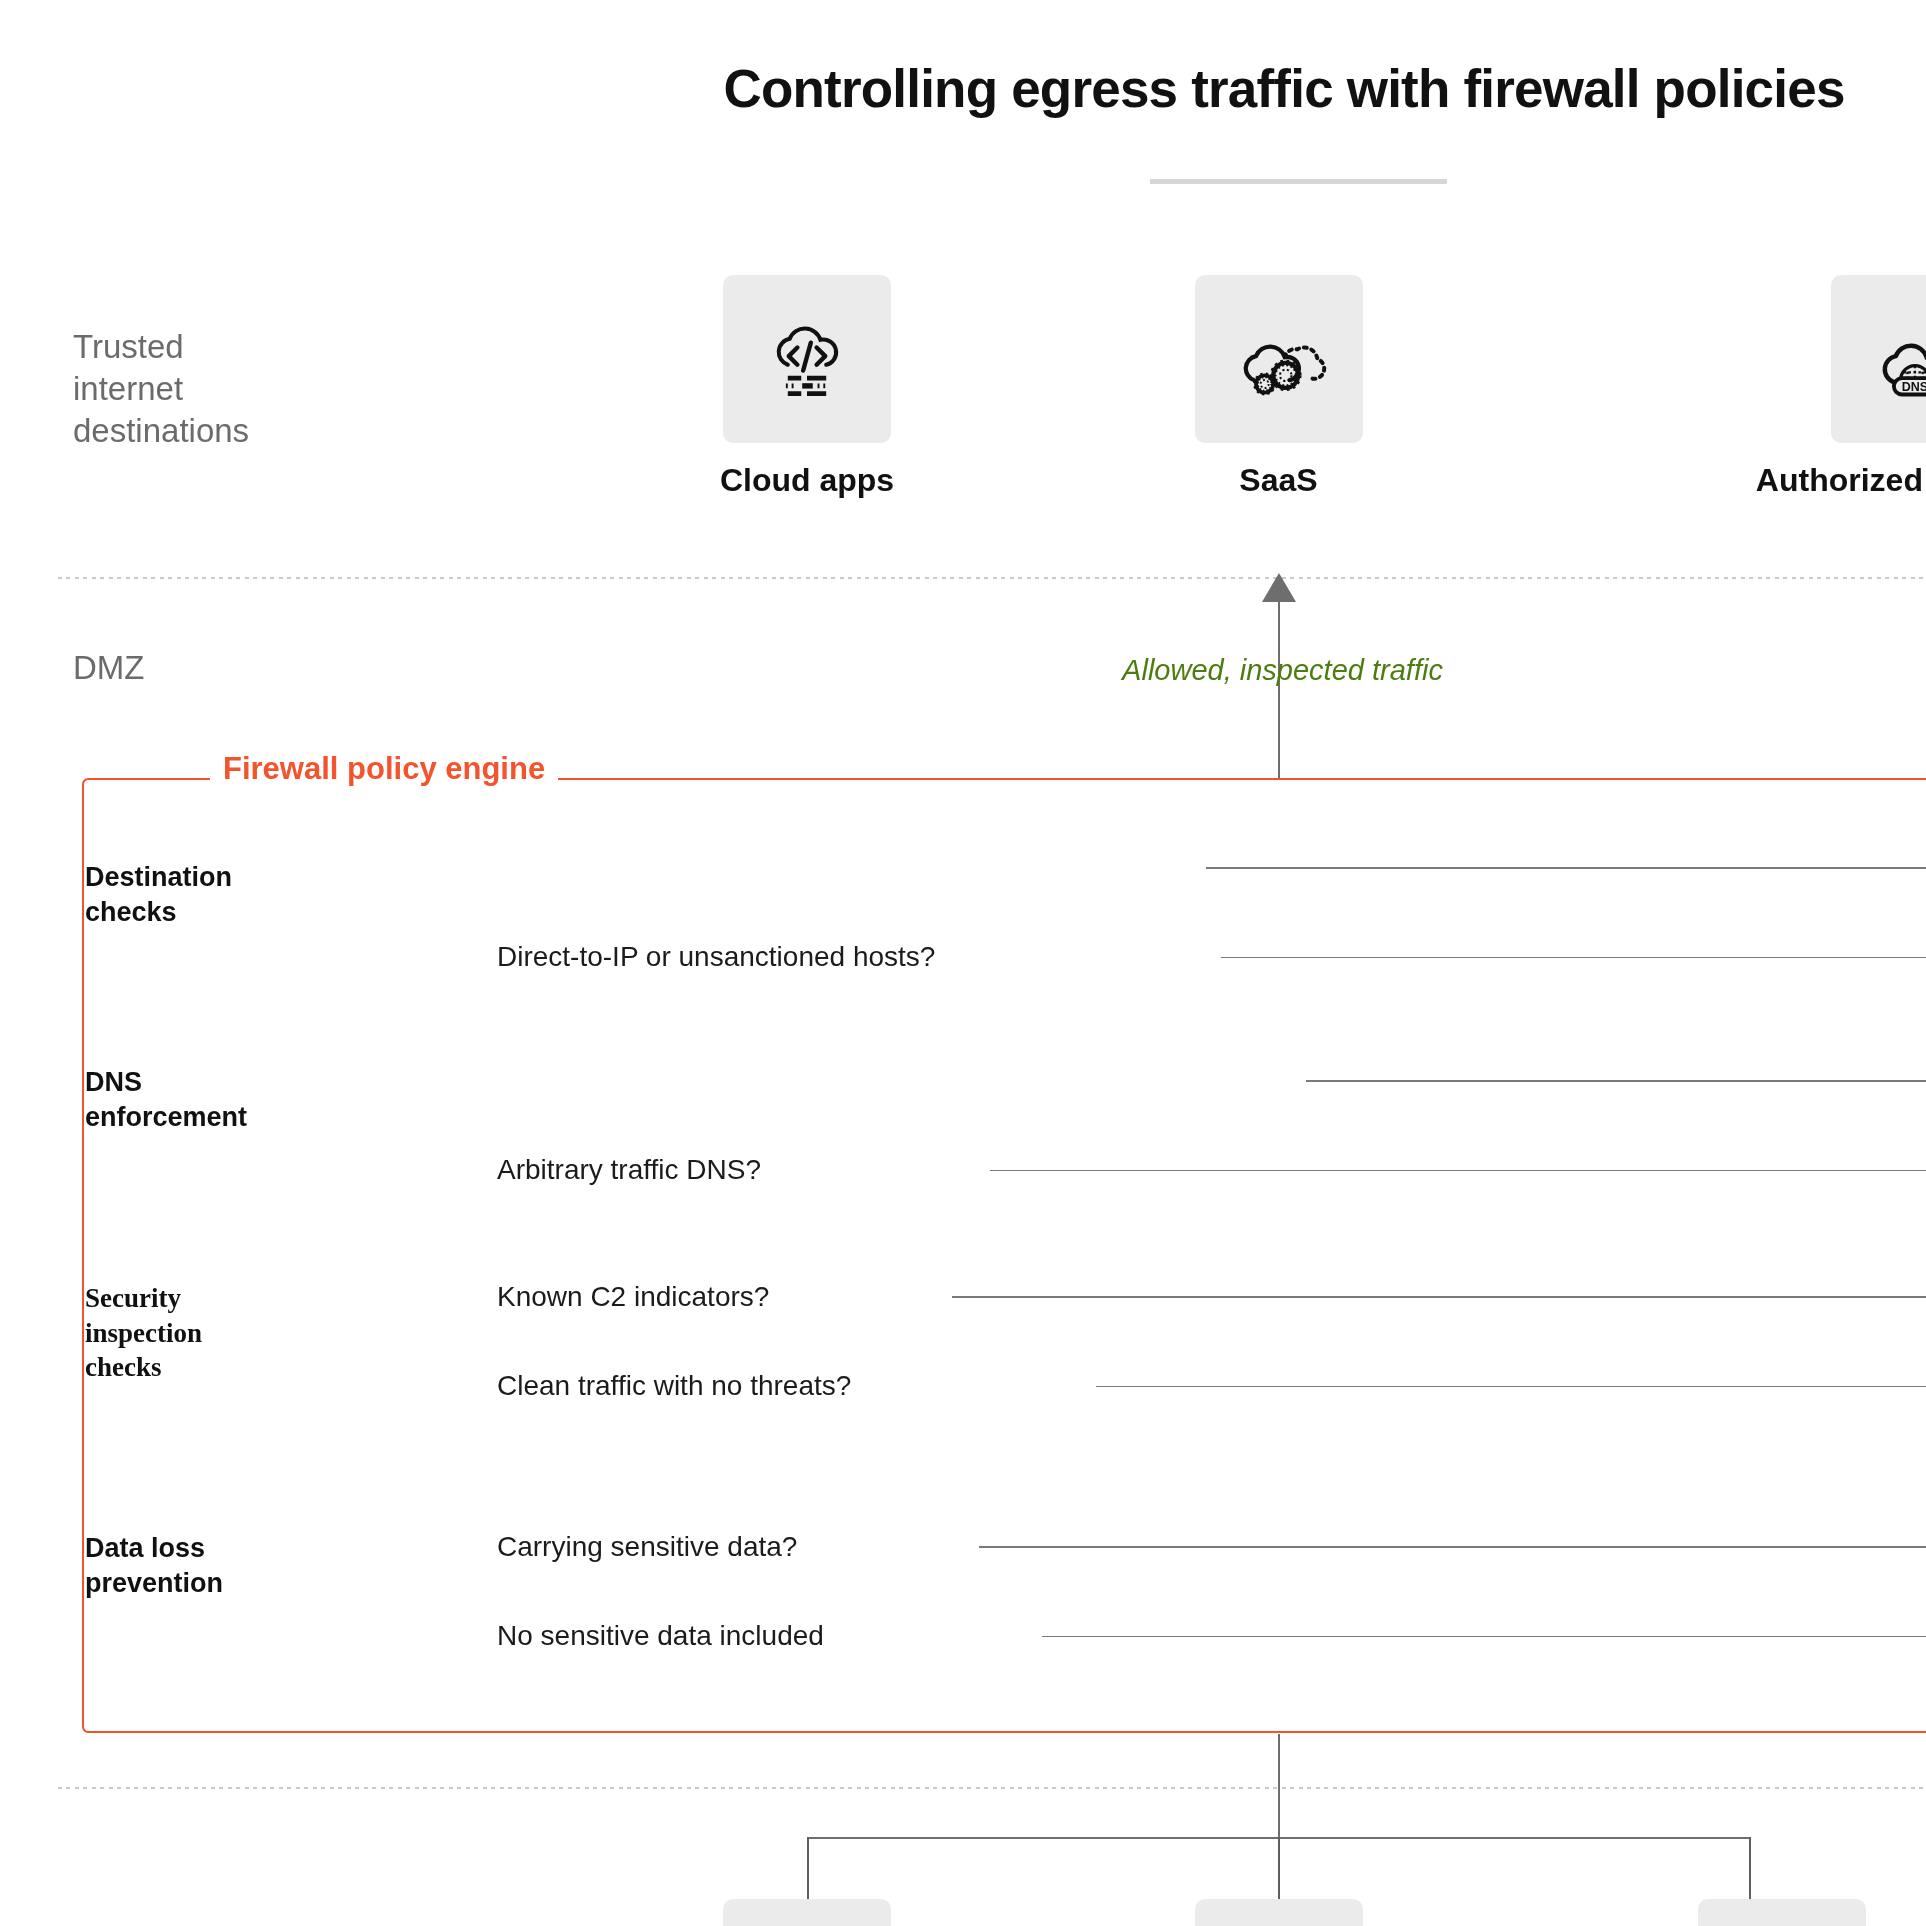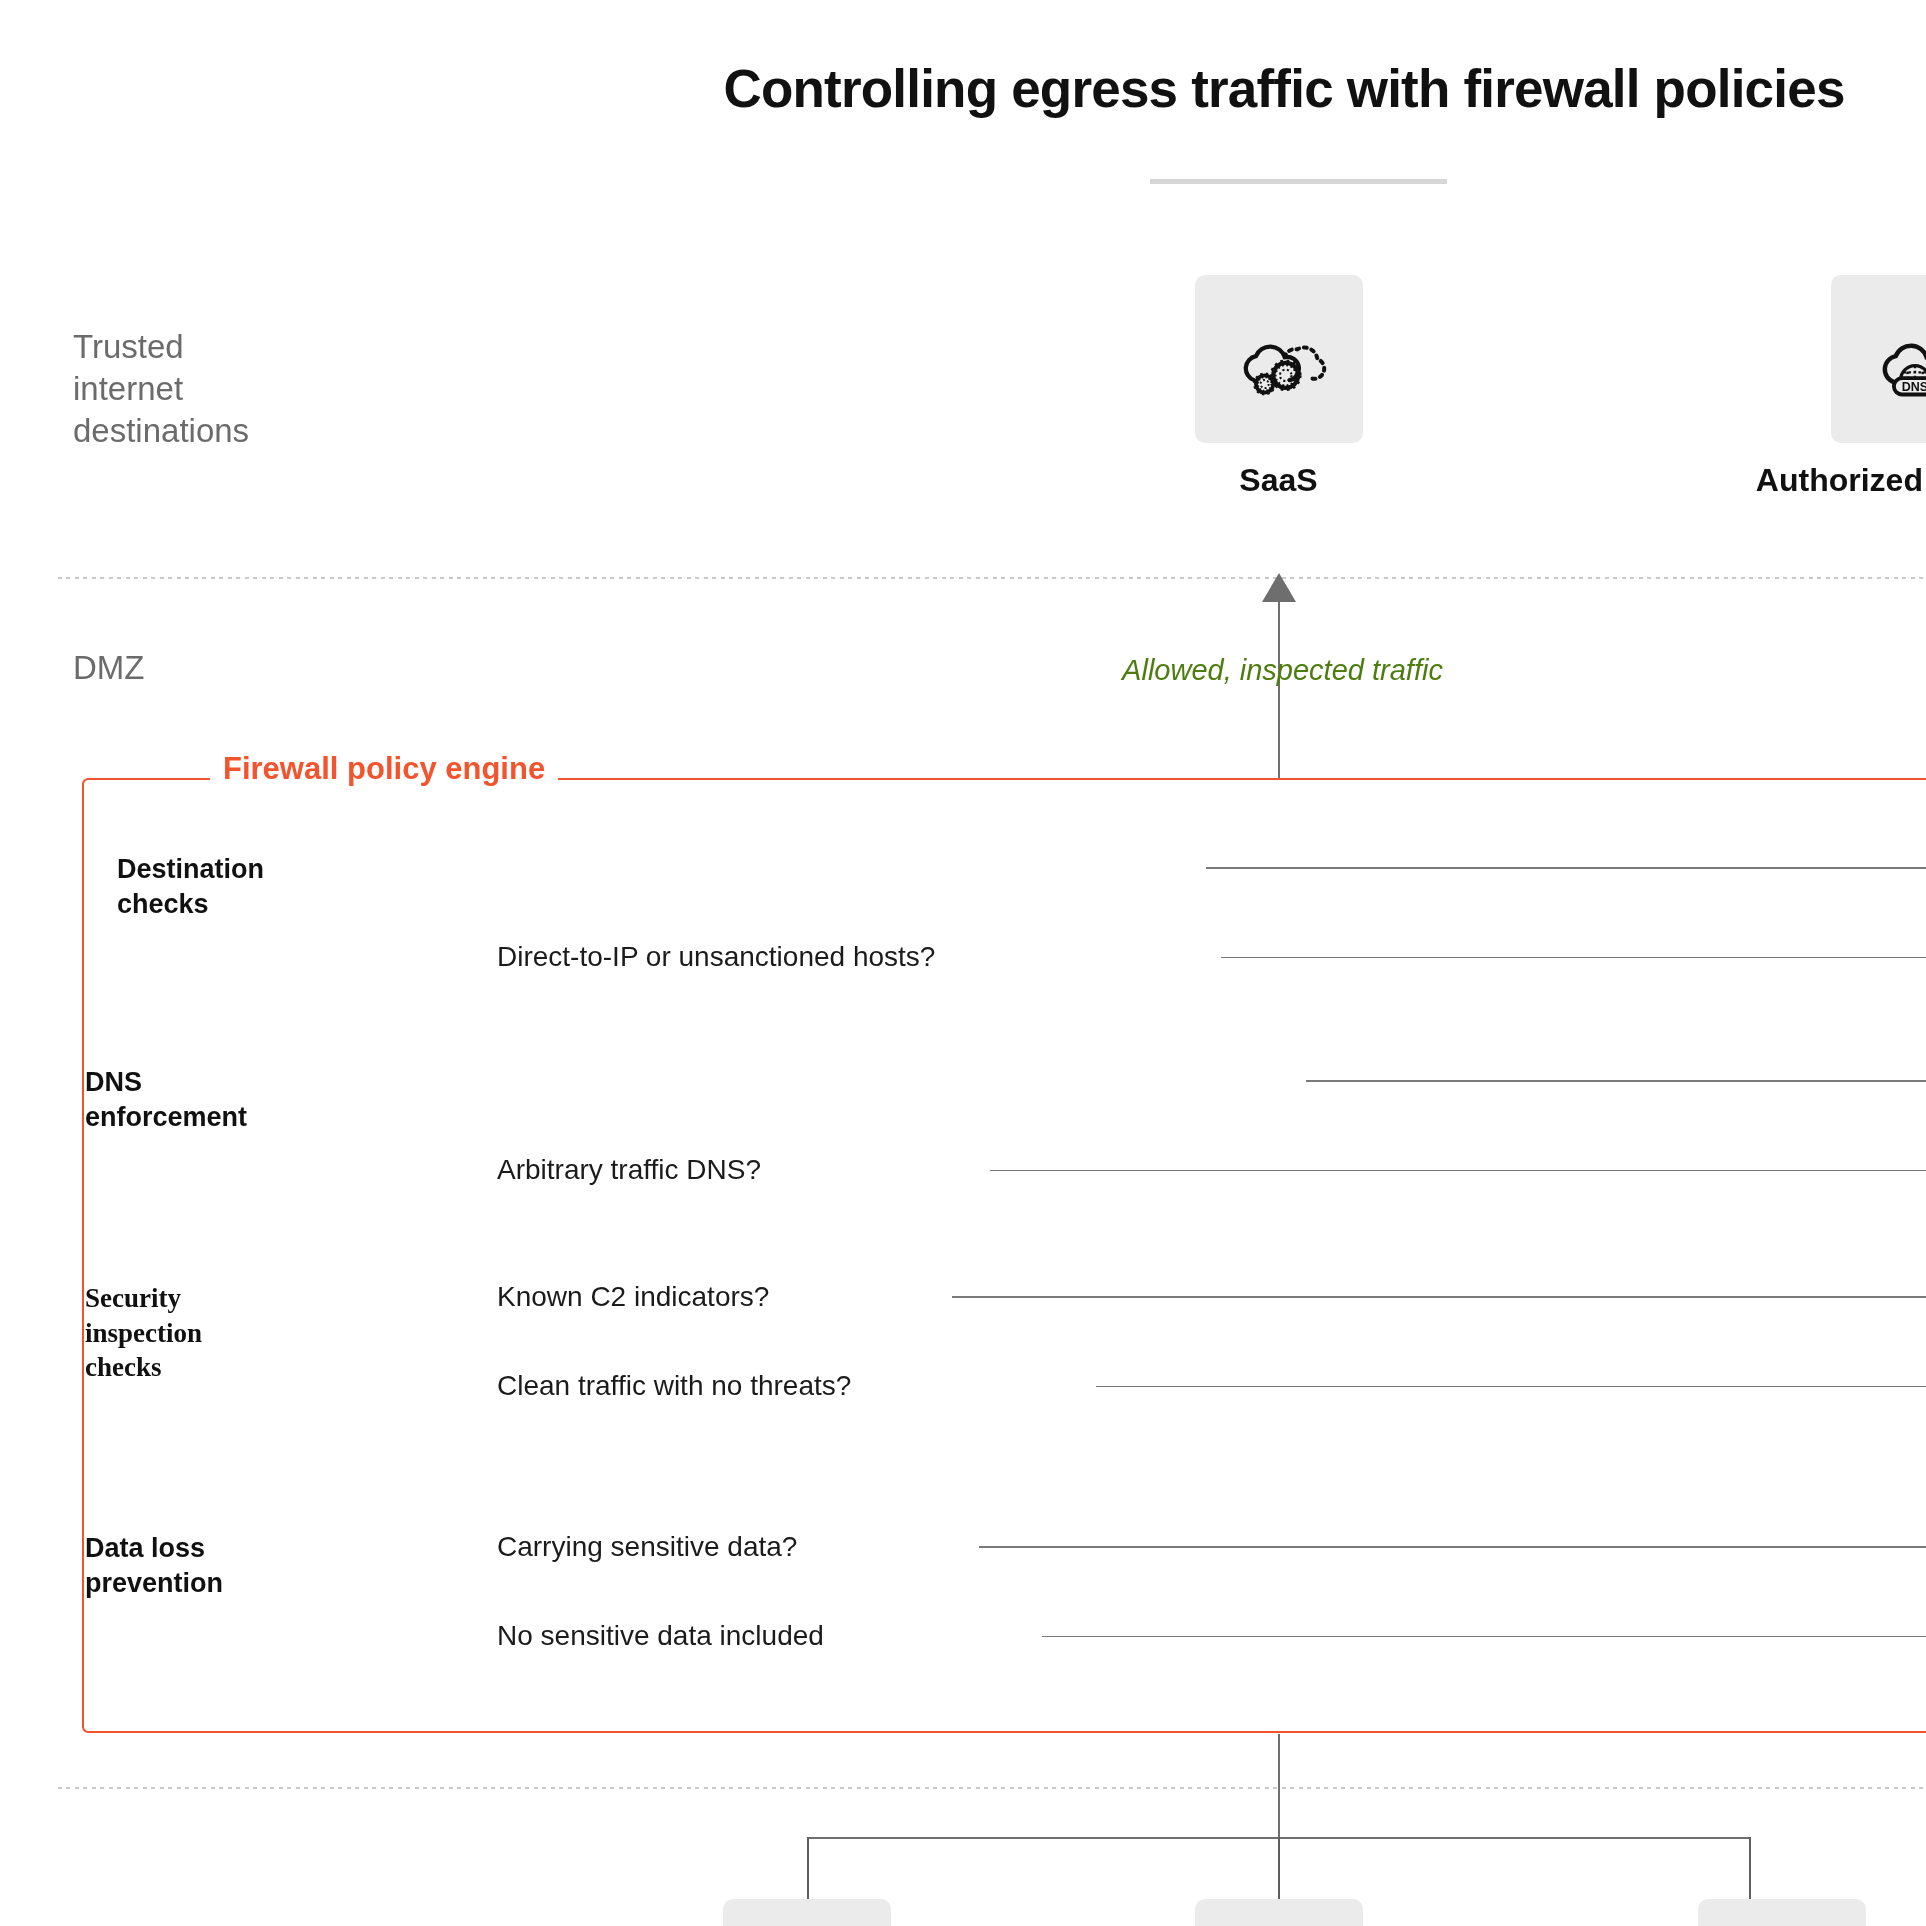--- a/index.html
+++ b/index.html
@@ -118,20 +118,36 @@
   <div class="title-rule"></div>
 
   <div class="zone-label" id="zone-trusted">Trusted
 internet
 destinations</div>
   <div class="zone-label" id="zone-dmz">DMZ</div>
 
   <div class="divider" id="divider-top"></div>
   <div class="divider" id="divider-bottom"></div>
 
+  <div class="node" id="node-cloud-apps">
+    <div class="tile">
+      <svg class="ic" width="96" height="96" viewBox="0 0 100 100">
+        <path d="M30 56 a14 14 0 0 1 2-27 a17 17 0 0 1 32 1 a12 12 0 0 1 6 26" fill="none" stroke="#111" stroke-width="4.2" stroke-linecap="round"></path>
+        <path d="M40 38 L31 47 L40 56" fill="none" stroke="#111" stroke-width="4.6" stroke-linecap="round" stroke-linejoin="round"></path>
+        <path d="M60 38 L69 47 L60 56" fill="none" stroke="#111" stroke-width="4.6" stroke-linecap="round" stroke-linejoin="round"></path>
+        <path d="M54 33 L46 62" fill="none" stroke="#111" stroke-width="4.6" stroke-linecap="round"></path>
+        <path d="M30 70 L44 70 M50 70 L70 70" stroke="#111" stroke-width="5" stroke-linecap="butt"></path>
+        <path d="M28 78 L40 78" stroke="#111" stroke-width="5" stroke-dasharray="2 4" stroke-linecap="butt"></path>
+        <path d="M45 78 L56 78" stroke="#111" stroke-width="5.6"></path>
+        <path d="M61 78 L73 78" stroke="#111" stroke-width="5" stroke-dasharray="2 4" stroke-linecap="butt"></path>
+        <path d="M30 86 L44 86 M50 86 L70 86" stroke="#111" stroke-width="5" stroke-linecap="butt"></path>
+      </svg>
+    </div>
+    <div class="cap">Cloud apps</div>
+  </div>
 
   <div class="node" id="node-saas">
     <div class="tile">
       <svg class="ic" width="96" height="96" viewBox="0 0 100 100">
         <path d="M24 72 a13 13 0 0 1 2-25 a16 16 0 0 1 30 1 a11 11 0 0 1 5 24" fill="none" stroke="#111" stroke-width="4.4" stroke-linecap="round"></path>
         <path d="M56 48 a11 11 0 0 1 13 -8 a14 14 0 0 1 21 10 a10 10 0 0 1 -7 20" fill="none" stroke="#111" stroke-width="4.2" stroke-linecap="round" stroke-dasharray="3 5"></path>
         <g>
           <circle cx="57" cy="67" r="13" fill="none" stroke="#111" stroke-width="4.4"></circle>
           <circle cx="57" cy="67" r="13" fill="none" stroke="#111" stroke-width="7" stroke-dasharray="2.4 3.2"></circle>
           <circle cx="57" cy="67" r="6" fill="none" stroke="#111" stroke-width="2.2" stroke-dasharray="2.2 2.6"></circle>
@@ -160,21 +176,21 @@
   </div>
 
   <div class="vline" id="arrow-up-stem"></div>
   <div id="arrow-up-head"></div>
   <div id="arrow-label">Allowed, inspected traffic</div>
 
   <div id="fw-box"></div>
   <div id="fw-legend">Firewall policy engine</div>
 
   <div class="group" style="top:852px;">
-    <div class="group-title" style="top:0;padding-left:32px;">Destination
+    <div class="group-title" style="top:8px;">Destination
 checks</div>
 
     <div class="rule" style="top:-3.1px;">
       <div class="leader" style="left:709px;width:886px;"></div>
 
     </div>
 
     <div class="rule" style="top:86px;">
       <div class="qtext">Direct-to-IP or unsanctioned hosts?</div>
       <div class="leader" style="left:724px;width:871px;"></div>

